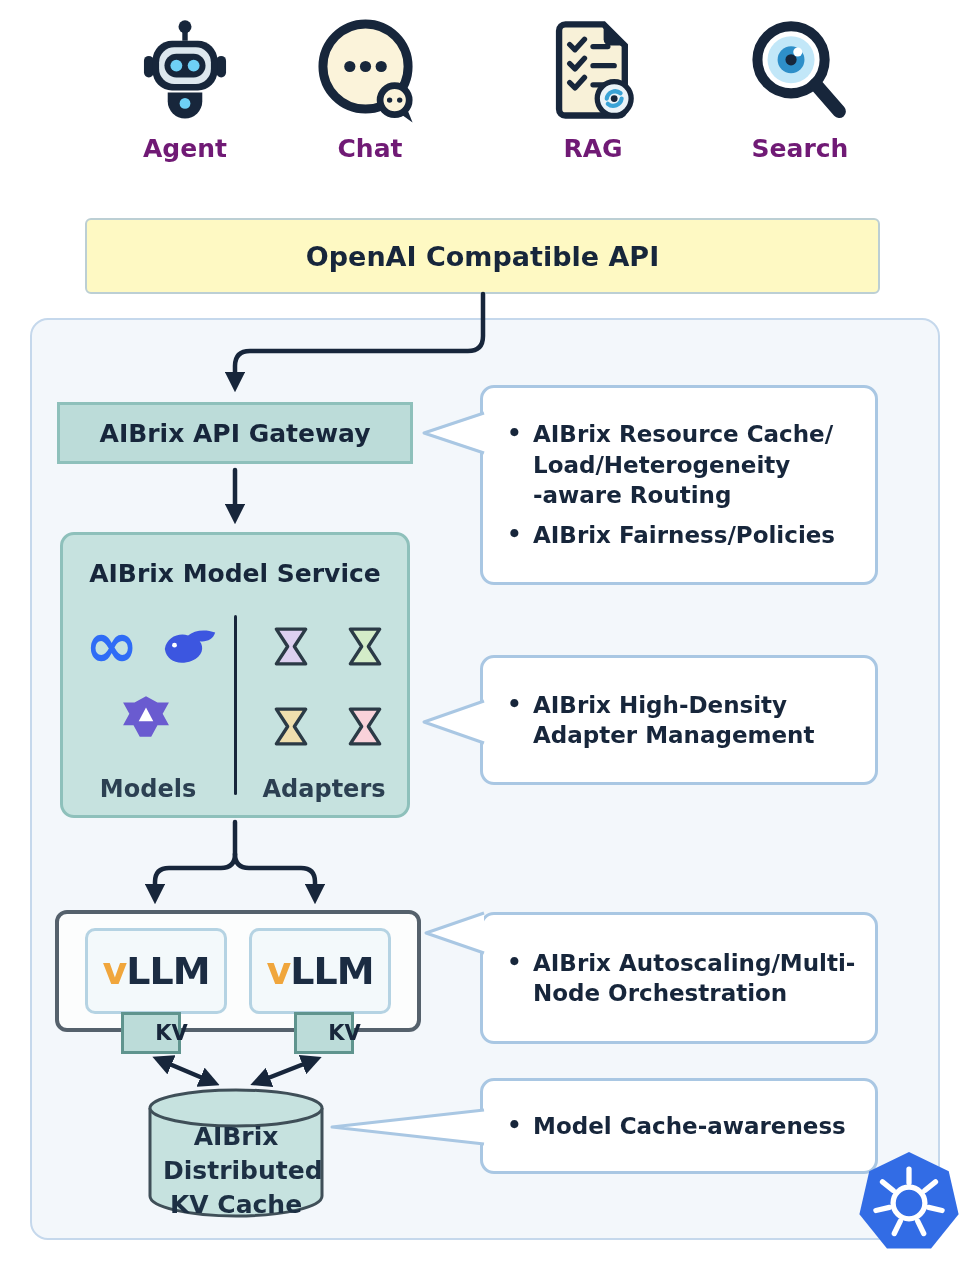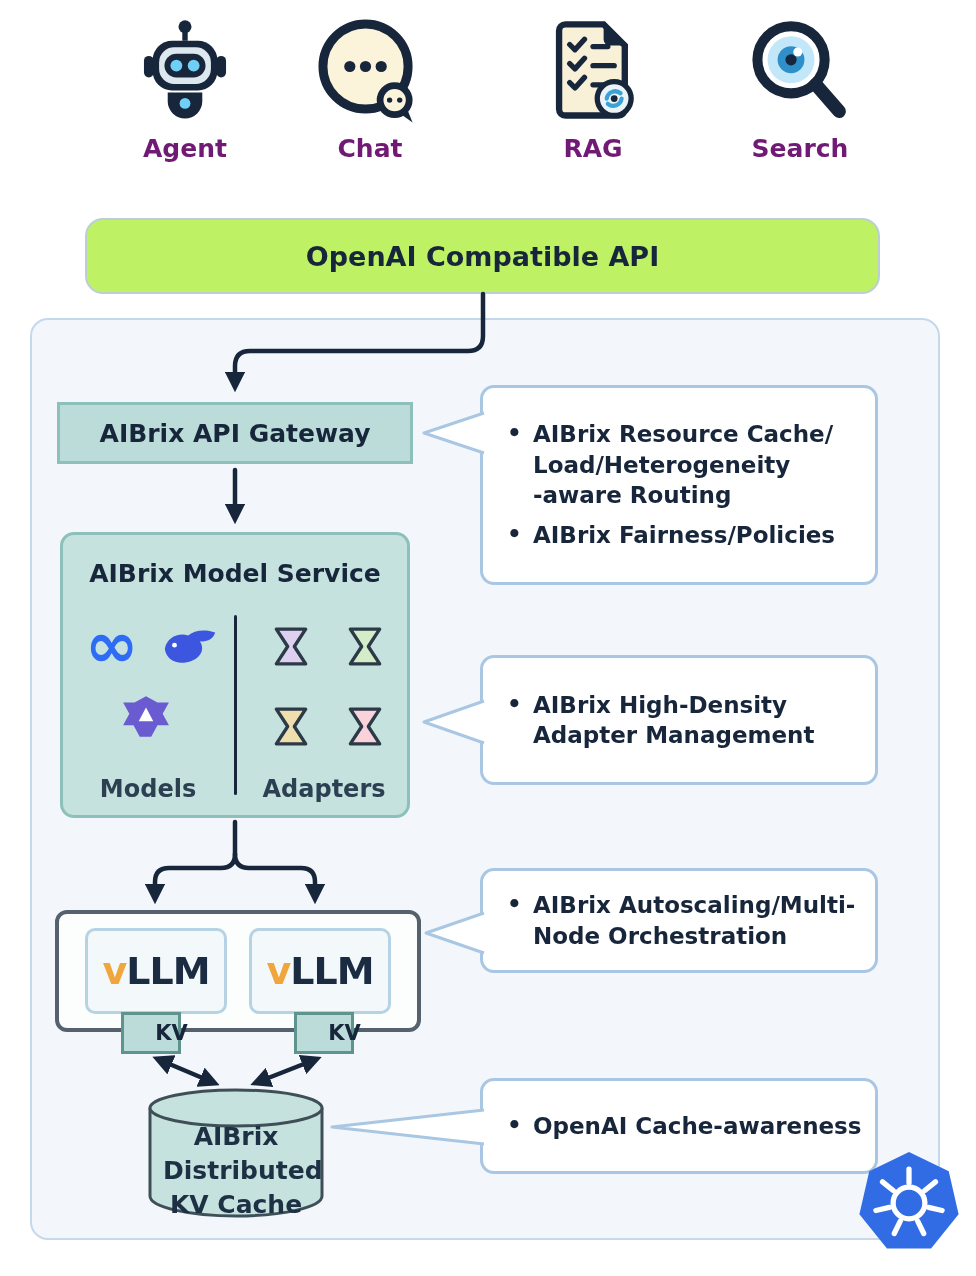--- a/index.html
+++ b/index.html
@@ -8,35 +8,35 @@
   
   .client { position:absolute; top:10px; width:150px; text-align:center; }
   .client-icon { height:122px; display:flex; align-items:center; justify-content:center; }
   .client-label { font-size:25px; font-weight:700; color:#701a75; margin-top:2px; }
   .client.agent  { left:110px; }
   .client.chat   { left:295px; }
   .client.rag    { left:518px; }
   .client.search { left:725px; }
 
   
-  .banner { position:absolute; left:85px; top:218px; width:791px; height:72px; background:#bef264; border:2px solid #bccfd4; border-radius:18px; display:flex; align-items:center; justify-content:center; z-index:2; }
+  .banner { position:absolute; left:85px; top:218px; width:791px; height:72px; background:#fef9c3; border:2px solid #bccfd4; border-radius:6px; display:flex; align-items:center; justify-content:center; z-index:2; }
   .banner span { font-size:27px; font-weight:700; }
 
   
   .main-box { position:absolute; left:30px; top:318px; width:906px; height:918px; background:#f3f7fb; border:2px solid #c5d8ec; border-radius:18px; z-index:1; }
 
   
   .gateway { position:absolute; left:57px; top:402px; width:356px; height:62px; background:#bcdcd9; border:3px solid #8ec0bb; border-radius:0; display:flex; align-items:center; justify-content:center; z-index:3; box-sizing:border-box; }
   .gateway span { font-size:25px; font-weight:700; }
 
   
   .callout { position:absolute; left:480px; width:398px; background:#ffffff; border:3px solid #a9c7e3; border-radius:14px; display:flex; align-items:center; padding-left:20px; box-sizing:border-box; z-index:4; }
   .callout.c1 { top:385px; height:200px; }
   .callout.c2 { top:655px; height:130px; }
-  .callout.c3 { top:868px; height:105px; }
+  .callout.c3 { top:912px; height:132px; }
   .callout.c4 { top:1078px; height:96px; }
   .callout ul { list-style:none; margin:0; padding:0; display:flex; flex-direction:column; gap:10px;justify-content:center; }
   .callout li { position:relative; padding-left:30px; font-size:23px; font-weight:700; line-height:1.32; white-space:pre-line; color:#17263b; }
   .callout li::before { content:"•"; position:absolute; left:4px; top:-1px; }
 
   
   .service { position:absolute; left:60px; top:532px; width:350px; height:286px; background:#c6e2df; border:3px solid #8ec0bb; border-radius:14px; z-index:3; box-sizing:border-box; }
   .service-title { position:absolute; top:24px; left:0; width:100%; text-align:center; font-size:25px; font-weight:700; }
   .service-divider { position:absolute; left:171px; top:80px; width:3px; height:180px; background:#17263b; border-radius:2px; }
   .model-icon { position:absolute; line-height:1; }
@@ -237,21 +237,21 @@
   <div class="cylinder">
     <svg viewBox="0 0 180 134" width="180" height="134">
       <path d="M4 22 V110 A86 20 0 0 0 176 110 V22" fill="#c6e2df" stroke="#3f4f58" stroke-width="3"></path>
       <ellipse cx="90" cy="22" rx="86" ry="18" fill="#c6e2df" stroke="#3f4f58" stroke-width="3"></ellipse>
     </svg>
     <div class="cyl-text">AIBrix Distributed KV Cache</div>
   </div>
 
   <div class="callout c4">
     <ul>
-      <li>OpenAI Cache-awareness</li>
+      <li>Model Cache-awareness</li>
     </ul>
   </div>
 
   <div class="k8s">
     <svg viewBox="0 0 100 100" width="106" height="106">
       <polygon points="50,2 87.5,20 96.8,60.5 70.8,93 29.2,93 3.2,60.5 12.5,20" fill="#326ce5"></polygon>
       <g stroke="#ffffff" stroke-width="5" stroke-linecap="round" fill="none">
         <circle cx="50" cy="50" r="15"></circle>
         <line x1="50" y1="31" x2="50" y2="18"></line>
         <line x1="64.9" y1="38.2" x2="75" y2="30.1"></line>

